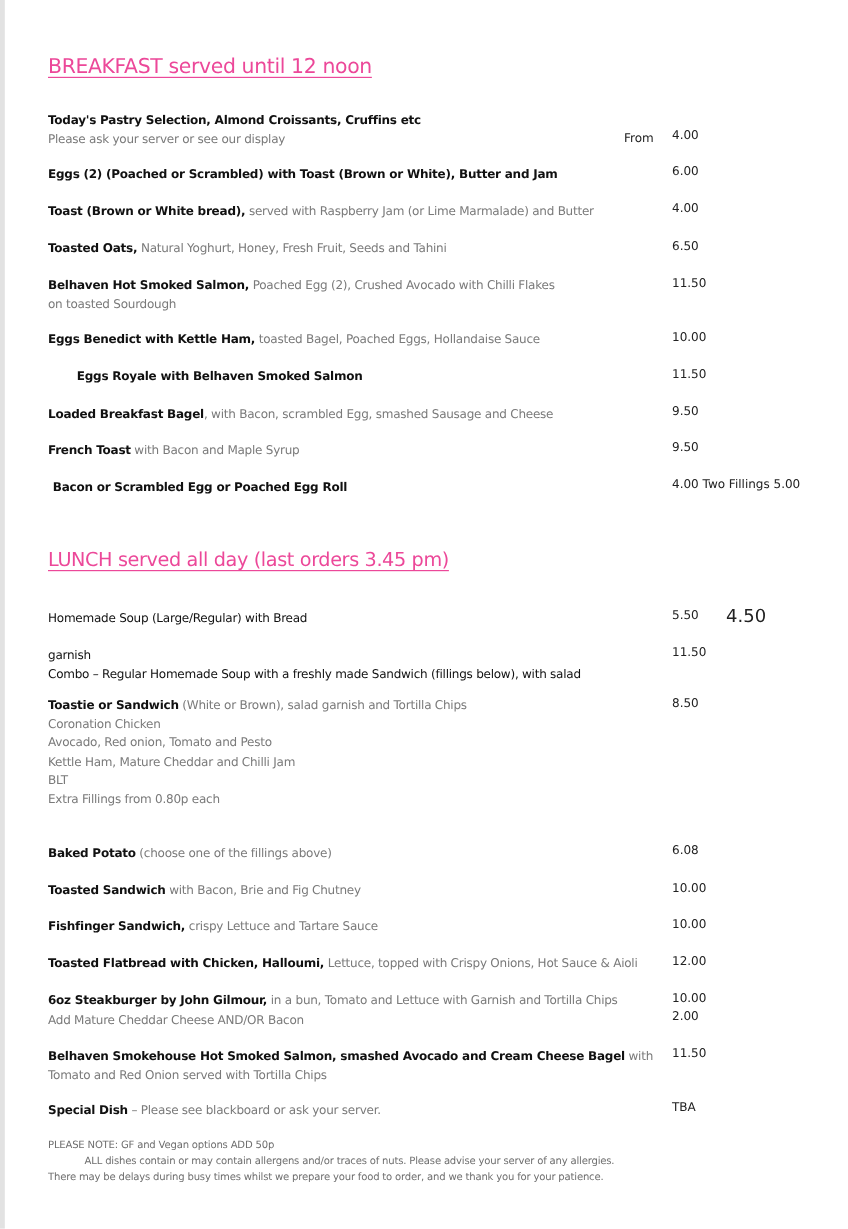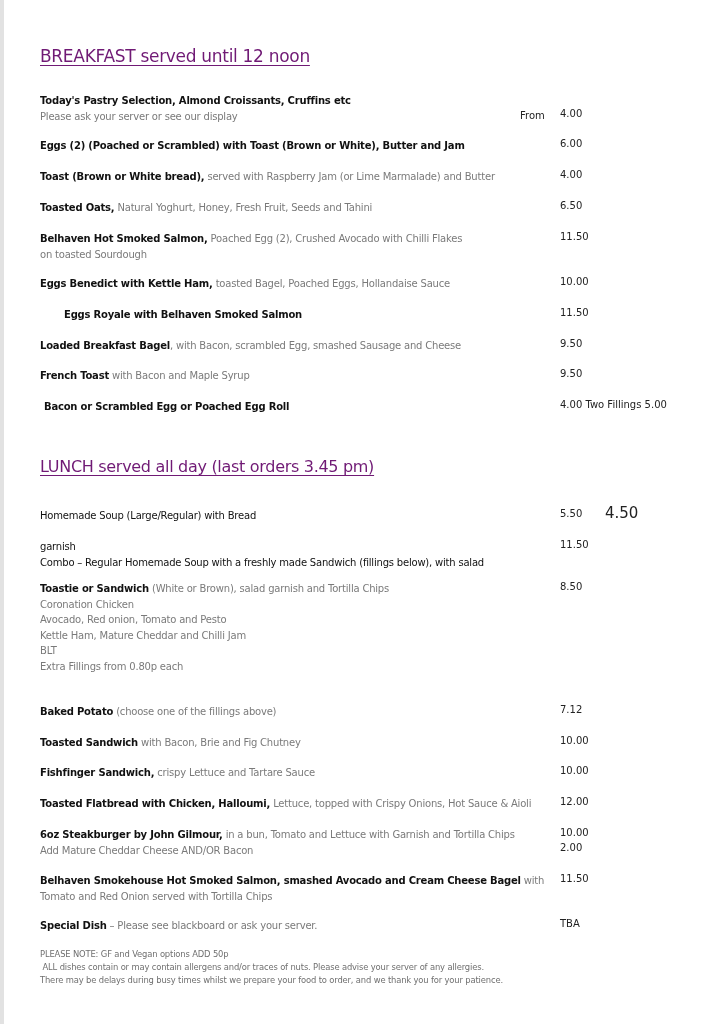--- a/index.html
+++ b/index.html
@@ -13,21 +13,21 @@
   .edge {
     position: absolute; left: 0; top: 0; bottom: 0; width: 4px;
     background: #e2e2e2;
   }
   .page { position: absolute; left: 40px; top: 0; width: 660px; }
   .section-title {
     position: absolute; left: 0;
     font-size: 17px; letter-spacing: -0.3px;
     text-decoration: underline; text-underline-offset: 3px;
     font-family: "DejaVu Sans", sans-serif;
-    color: #701a75;
+    color: #ec4899;
     white-space: nowrap;
   }
   .section-title.lunch { font-size: 16px; }
   .row { position: absolute; left: 0; width: 660px; font-size: 10px; line-height: 15.5px; white-space: nowrap; }
   .name { font-weight: bold; color: #111; letter-spacing: -0.2px; }
   .desc { color: #7a7a7a; letter-spacing: -0.2px; }
   .line { display: block; }
   .price {
     position: absolute; top: -2px; left: 520px;
     color: #222; font-size: 10px;
@@ -117,21 +117,21 @@
     <span class="line desc">Coronation Chicken</span>
     <span class="line desc">Avocado, Red onion, Tomato and Pesto</span>
     <span class="line desc">Kettle Ham, Mature Cheddar and Chilli Jam</span>
     <span class="line desc">BLT</span>
     <span class="line desc">Extra Fillings from 0.80p each</span>
     <span class="price">8.50</span>
   </div>
 
   <div class="row" style="top:704px;">
     <span class="name">Baked Potato</span><span class="desc"> (choose one of the fillings above)</span>
-    <span class="price">7.12</span>
+    <span class="price">6.08</span>
   </div>
 
   <div class="row" style="top:735px;">
     <span class="name">Toasted Sandwich</span><span class="desc"> with Bacon, Brie and Fig Chutney</span>
     <span class="price">10.00</span>
   </div>
 
   <div class="row" style="top:765px;">
     <span class="name">Fishfinger Sandwich,</span><span class="desc"> crispy Lettuce and Tartare Sauce</span>
     <span class="price">10.00</span>
@@ -155,16 +155,16 @@
     <span class="price">11.50</span>
   </div>
 
   <div class="row" style="top:918px;">
     <span class="name">Special Dish</span><span class="desc"> – Please see blackboard or ask your server.</span>
     <span class="price">TBA</span>
   </div>
 
   <div class="note" style="top:948px;">
     <span class="line">PLEASE NOTE: GF and Vegan options ADD 50p</span>
-    <span class="line" style="white-space:pre;"> ALL dishes contain or may contain allergens and/or traces of nuts. Please advise your server of any allergies.</span>
+    <span class="line" style="white-space:pre;margin-left:28px;"> ALL dishes contain or may contain allergens and/or traces of nuts. Please advise your server of any allergies.</span>
     <span class="line">There may be delays during busy times whilst we prepare your food to order, and we thank you for your patience.</span>
   </div>
 </div>
 
 </body></html>

